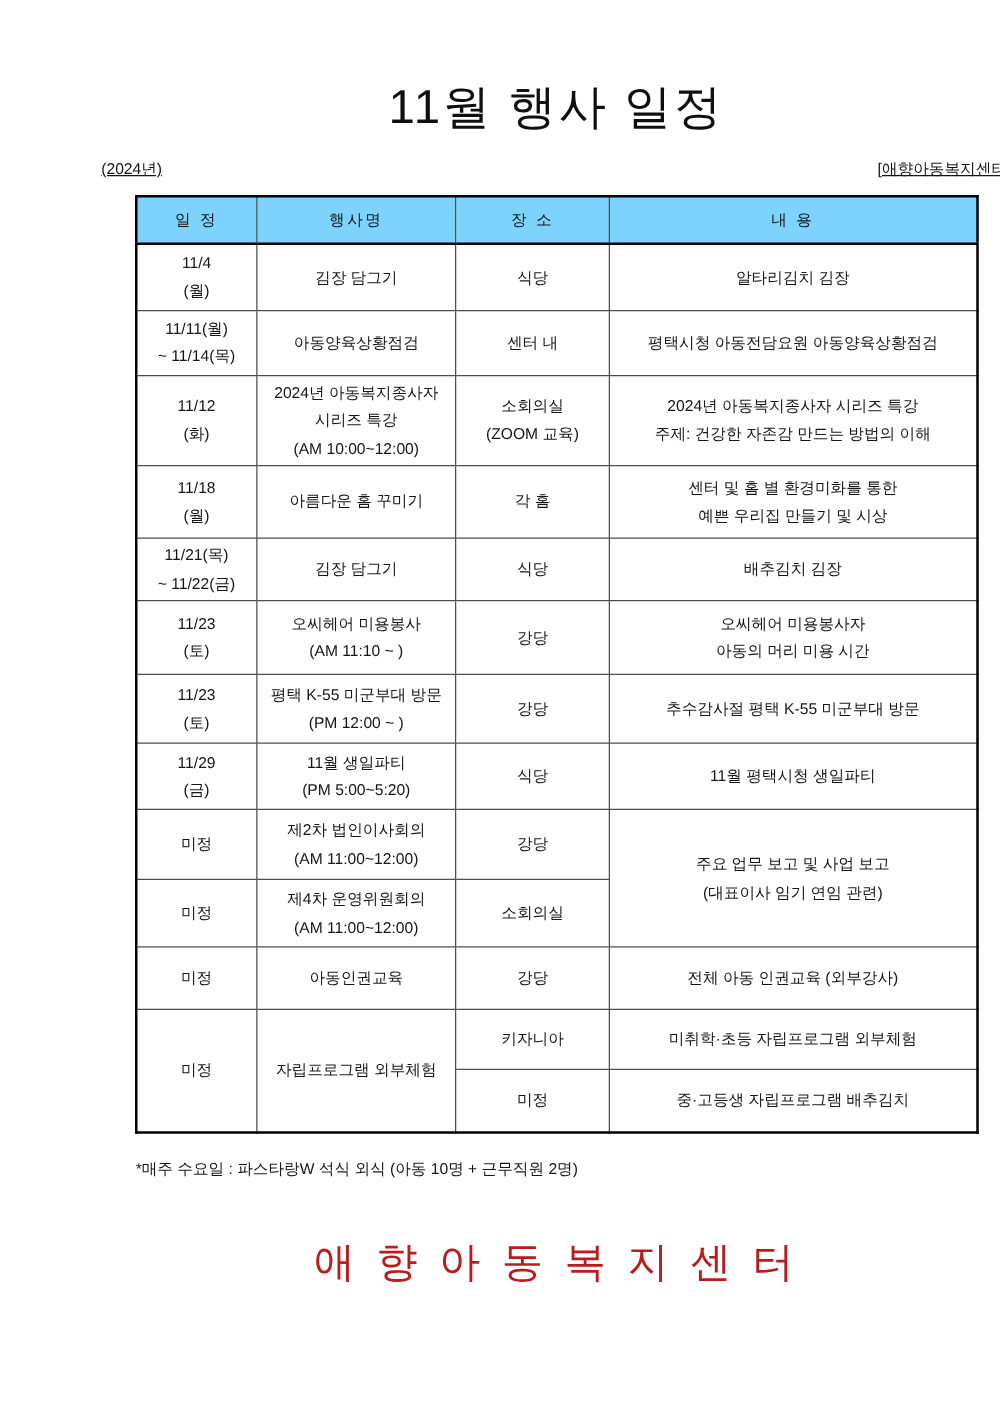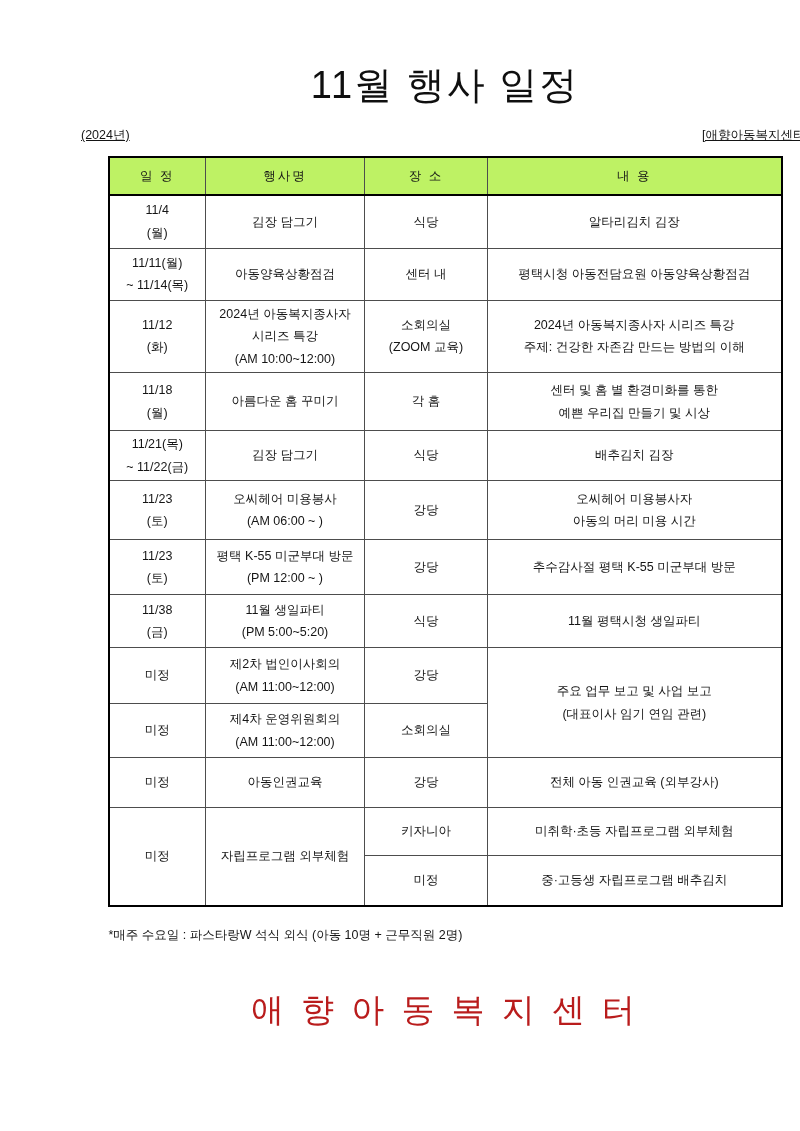--- a/index.html
+++ b/index.html
@@ -19,21 +19,21 @@
   table.schedule{
     width:673px;margin:0 auto;border-collapse:collapse;
     border:2px solid #000;table-layout:fixed;
   }
   col.c1{width:97px}col.c2{width:159px}col.c3{width:123px}col.c4{width:294px}
   th,td{
     border:1px solid #4d4d4d;text-align:center;vertical-align:middle;
     font-size:12.5px;line-height:1.8;white-space:pre-line;padding:2px 3px;
     word-break:keep-all;
   }
-  thead tr{height:38px;background:#bef264;}
+  thead tr{height:38px;background:#7dd3fc;}
   thead th{border-bottom:2px solid #000;font-weight:400;letter-spacing:2px;}
   tbody tr:nth-child(1){height:53px}
   tbody tr:nth-child(2){height:52px}
   tbody tr:nth-child(3){height:58px}
   tbody tr:nth-child(4){height:58px}
   tbody tr:nth-child(5){height:48px}
   tbody tr:nth-child(6){height:59px}
   tbody tr:nth-child(7){height:55px}
   tbody tr:nth-child(8){height:53px}
   tbody tr:nth-child(9){height:56px}
@@ -114,35 +114,35 @@
         <td>11/21(목)
 ~ 11/22(금)</td>
         <td>김장 담그기</td>
         <td>식당</td>
         <td>배추김치 김장</td>
       </tr>
       <tr>
         <td>11/23
 (토)</td>
         <td>오씨헤어 미용봉사
-(AM 06:00 ~ )</td>
+(AM 11:10 ~ )</td>
         <td>강당</td>
         <td>오씨헤어 미용봉사자
 아동의 머리 미용 시간</td>
       </tr>
       <tr>
         <td>11/23
 (토)</td>
         <td>평택 K-55 미군부대 방문
 (PM 12:00 ~ )</td>
         <td>강당</td>
         <td>추수감사절 평택 K-55 미군부대 방문</td>
       </tr>
       <tr>
-        <td>11/38
+        <td>11/29
 (금)</td>
         <td>11월 생일파티
 (PM 5:00~5:20)</td>
         <td>식당</td>
         <td>11월 평택시청 생일파티</td>
       </tr>
       <tr>
         <td>미정</td>
         <td>제2차 법인이사회의
 (AM 11:00~12:00)</td>

